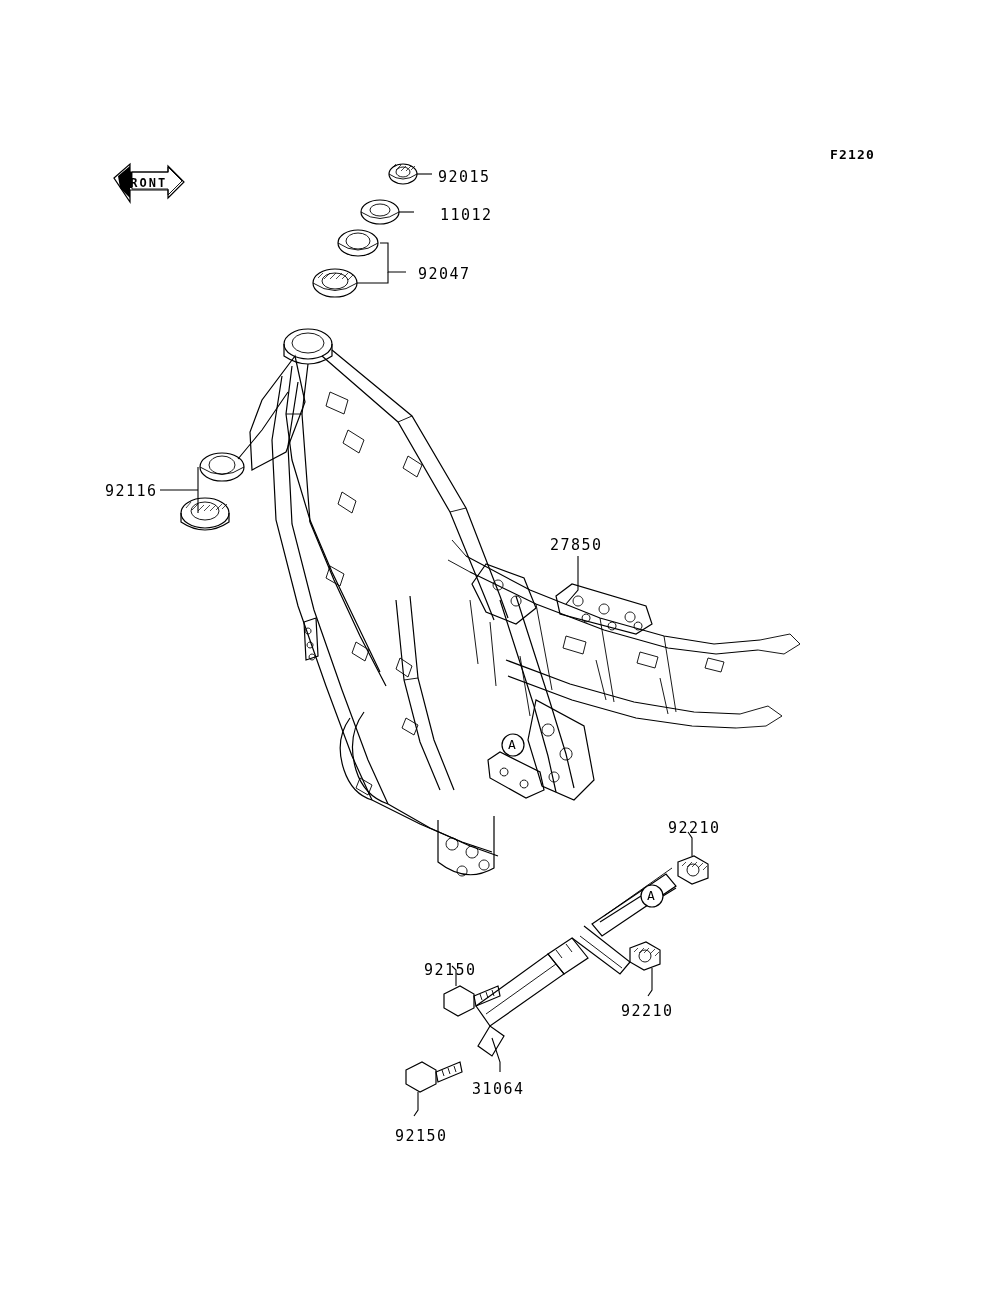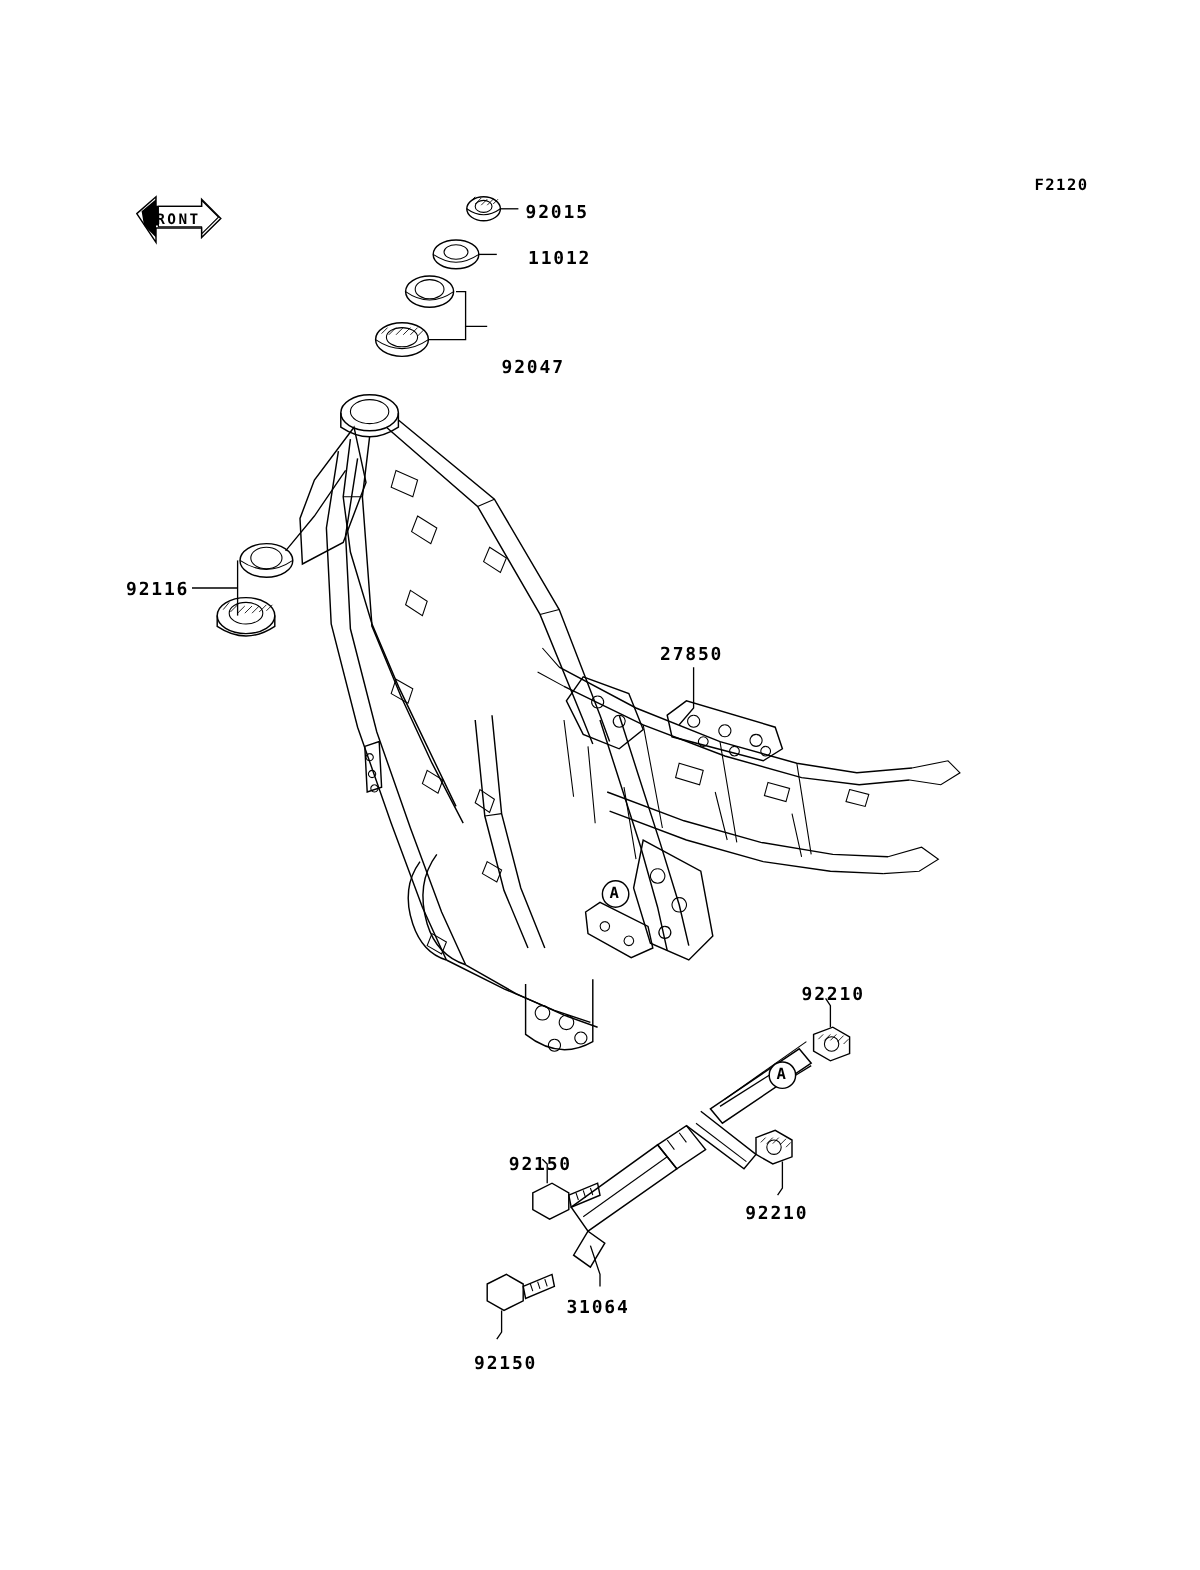--- a/index.html
+++ b/index.html
@@ -17,21 +17,21 @@
   #sheet {
     position: absolute;
     left: 0; top: 0;
     width: 1000px;
     height: 1308px;
   }
   .label {
     position: absolute;
     font-family: "DejaVu Sans Mono", "Liberation Mono", monospace;
     font-size: 15px;
-    font-weight: bold;
+    font-weight: normal;
     letter-spacing: 1.5px;
     color: #000000;
     white-space: nowrap;
   }
   .sheet-code {
     position: absolute;
     font-family: "DejaVu Sans Mono", "Liberation Mono", monospace;
     font-size: 13px;
     font-weight: bold;
     letter-spacing: 1.2px;
@@ -60,21 +60,21 @@
   .ln-thin { fill: none; stroke: #000000; stroke-width: 0.9; }
   .ln-lead { fill: none; stroke: #000000; stroke-width: 1.1; }
   .hatch { fill: none; stroke: #000000; stroke-width: 0.7; }
   .cap { fill: #ffffff; stroke: #000000; stroke-width: 1.2; }
 </style>
 </head>
 <body>
 
 <div id="sheet">
 
-  <div class="sheet-code" style="left:830px; top:147px;margin-left:32px;">F2120</div>
+  <div class="sheet-code" style="left:830px; top:147px;">F2120</div>
 
   <div class="front-badge">
     <svg width="80" height="58" viewBox="0 0 80 58">
       <path class="ln" d="M6 20 L22 6 L22 14 L60 14 L60 8 L76 24 L60 40 L60 32 L22 32 L22 44 Z" fill="#ffffff"></path>
       <path d="M10 18 L22 8 L22 14 L24 14 L24 30 L22 30 L22 40 L12 30 Z" fill="#000000"></path>
       <path class="ln-thin" d="M24 14 L60 14 L60 9 L74 23 L60 37 L60 31 L24 31 Z" fill="#ffffff"></path>
     </svg>
   </div>
   <div class="front-text">FRONT</div>
 
@@ -263,21 +263,21 @@
     </g>
   </svg>
 
   <div class="label" style="left:508px; top:737px; font-size:13px; letter-spacing:0;">A</div>
   <div class="label" style="left:647px; top:888px; font-size:13px; letter-spacing:0;">A</div>
 
   <div class="label" style="left:438px; top:168px;">92015</div>
 
   <div class="label" style="left:440px; top:206px;">11012</div>
 
-  <div class="label" style="left:418px; top:265px;margin-top:32px;">92047</div>
+  <div class="label" style="left:418px; top:265px;">92047</div>
 
   <div class="label" style="left:95px; top:482px;margin-left:10px;">92116</div>
 
   <div class="label" style="left:550px; top:536px;">27850</div>
 
   <div class="label" style="left:668px; top:819px;">92210</div>
 
   <div class="label" style="left:621px; top:1002px;">92210</div>
 
   <div class="label" style="left:424px; top:961px;">92150</div>

